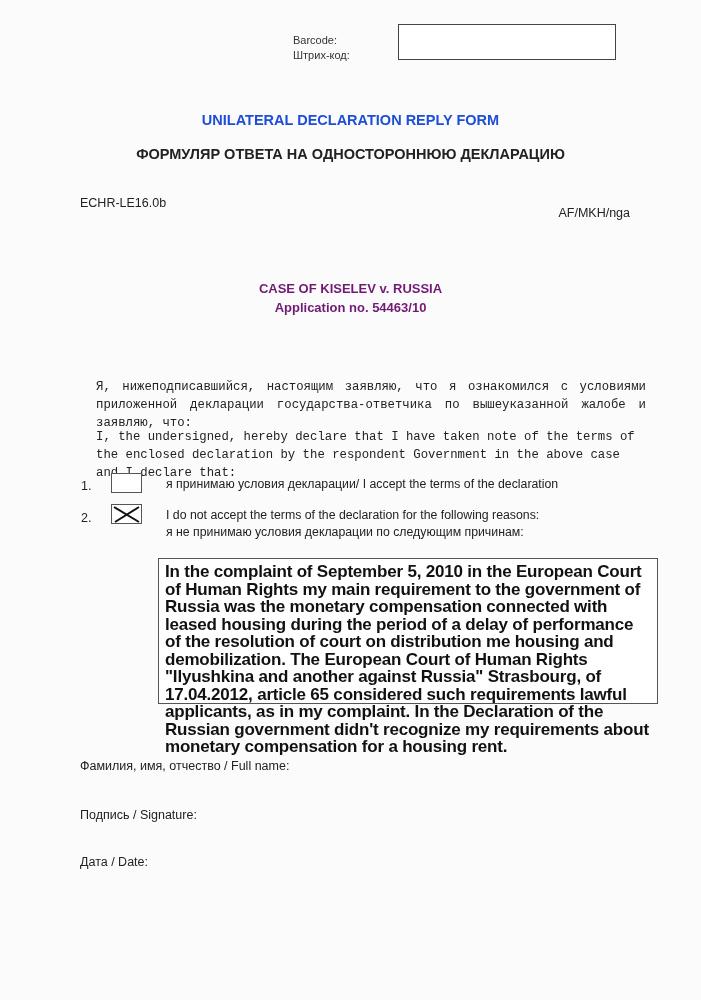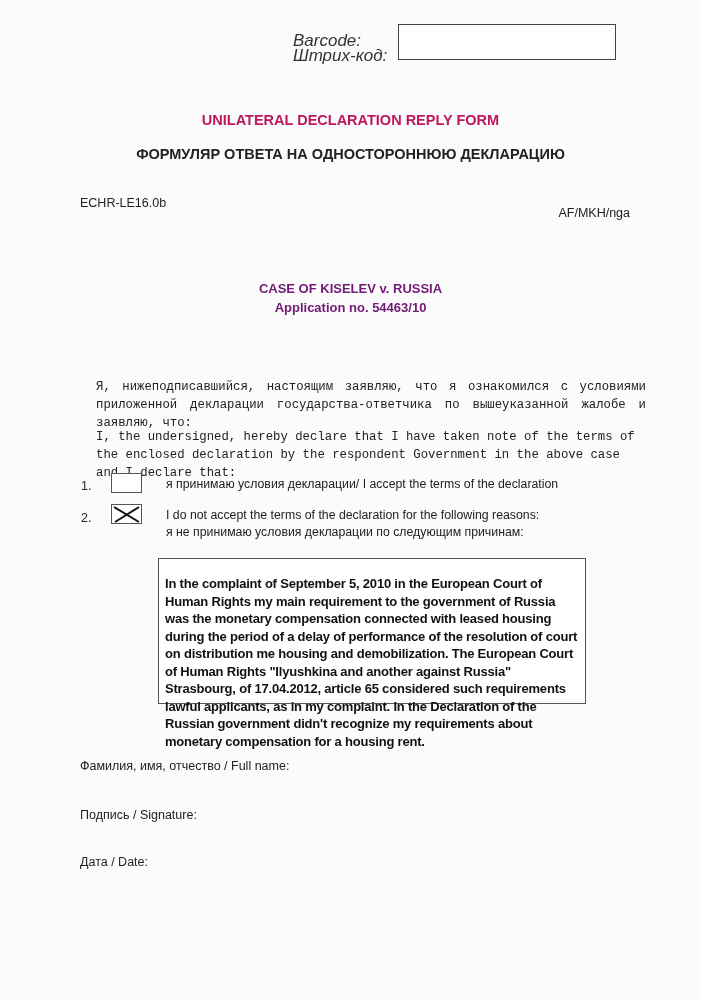--- a/index.html
+++ b/index.html
@@ -1,37 +1,37 @@
 <!DOCTYPE html>
 <html><head>
   <meta charset="utf-8">
   <style>
     html, body { margin: 0; padding: 0; }
     body {
       width: 701px; height: 1000px; background: #fbfbfb; position: relative; overflow: hidden;
       font-family: "Liberation Sans", sans-serif; color: #222;
     }
     .abs { position: absolute; }
-    .barcode-labels { left: 293px; top: 33px; font-style: italic; font-size: 17px; line-height: 15px; color: #333; }
+    .barcode-labels { left: 293px; top: 33px; font-size: 11px; line-height: 15px; color: #333; }
     .barcode-box { left: 398px; top: 24px; width: 216px; height: 34px; border: 1.5px solid #444; background: #fff; }
-    .title-en { left: 0; width: 701px; top: 112px; text-align: center; font-weight: bold; font-size: 14.5px; color: #be185d; }
+    .title-en { left: 0; width: 701px; top: 112px; text-align: center; font-weight: bold; font-size: 14.5px; color: #1d4ed8; }
     .title-ru { left: 0; width: 701px; top: 146px; text-align: center; font-weight: bold; font-size: 14.5px; color: #222; }
     .ref-left { left: 80px; top: 196px; font-size: 12.5px; }
     .ref-right { right: 71px; top: 206px; font-size: 12.5px; }
     .case-title { left: 0; width: 701px; top: 279px; text-align: center; font-weight: bold; font-size: 13px; color: #701a75; line-height: 19px; }
     .para { left: 96px; width: 550px; font-size: 12.3px; line-height: 18px; text-align: justify; font-family: Liberation Mono, monospace; }
     .para-ru { top: 378px; }
     .para-en { top: 428px; text-align: left; }
     .opt-num { left: 81px; font-size: 12.5px; }
     .checkbox { left: 111px; width: 29px; height: 18px; border: 1.3px solid #555; background: #fff; }
     .opt-text { left: 166px; font-size: 12.3px; line-height: 17px; }
     .reasons-box {
-      left: 158px; top: 558px; width: 428px; height: 146px; border: 1.5px solid #555; background: #fff;
-      padding: 16px 6px; box-sizing: border-box;
-      font-family: "Liberation Sans", sans-serif; font-weight: bold; font-size: 13px; line-height: 17.5px; color: #111;
+      left: 158px; top: 558px; width: 500px; height: 146px; border: 1.5px solid #555; background: #fff;
+      padding: 4px 6px; box-sizing: border-box;
+      font-family: "Liberation Sans", sans-serif; font-weight: bold; font-size: 17px; line-height: 17.5px; color: #111;
       letter-spacing: -0.2px;
     }
     .sign-label { left: 80px; font-size: 12.5px; }
   </style>
 </head>
 <body>
 
 <div class="abs barcode-labels">
   <div>Barcode:</div>
   <div>Штрих-код:</div>

